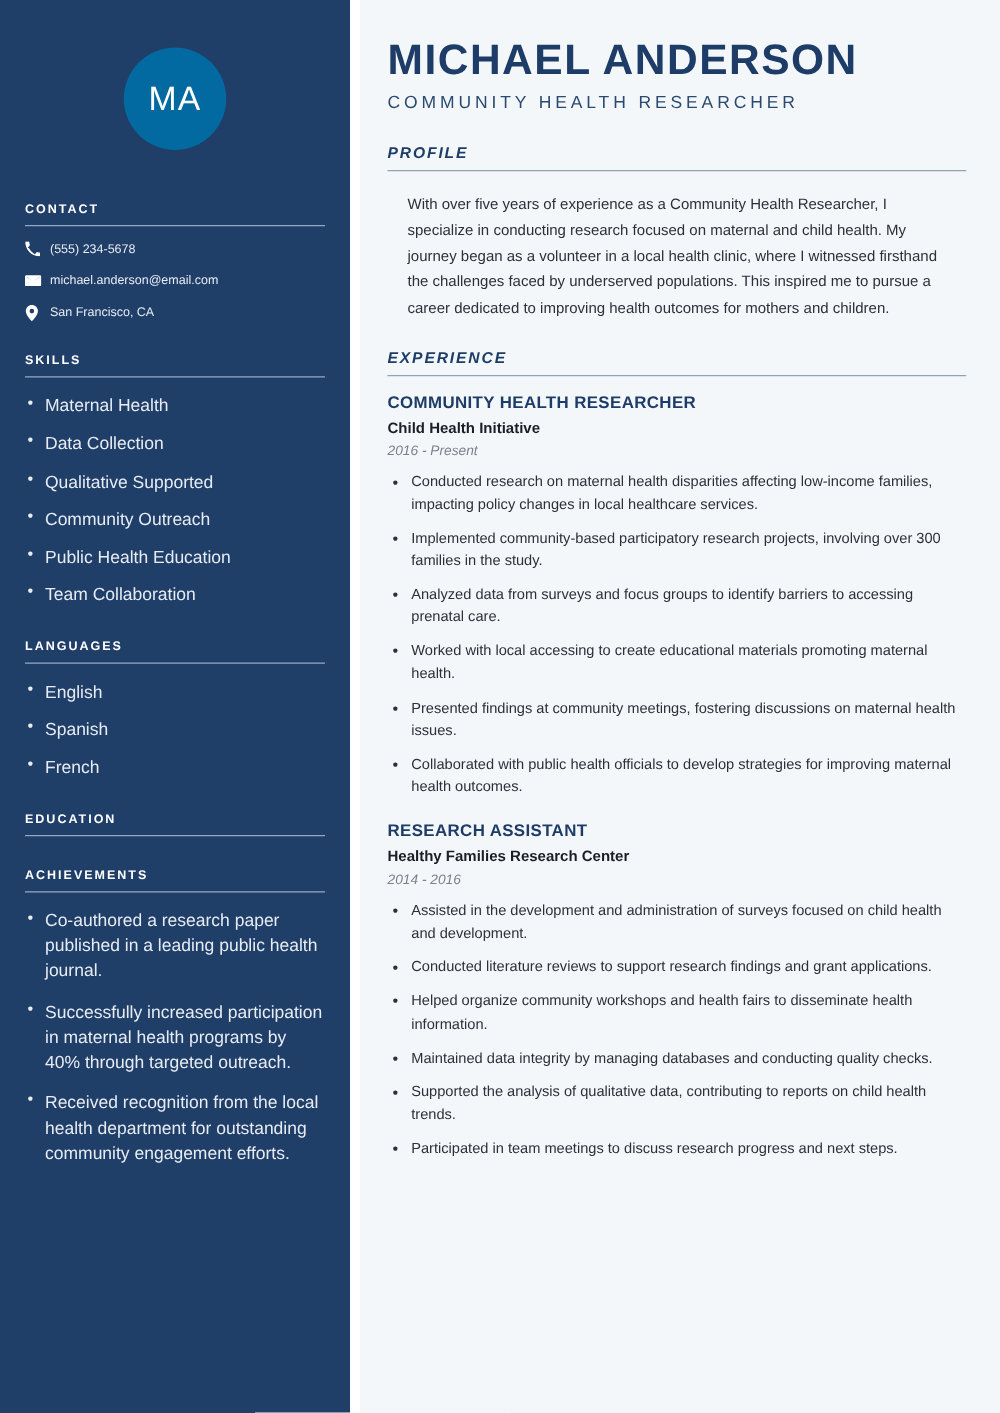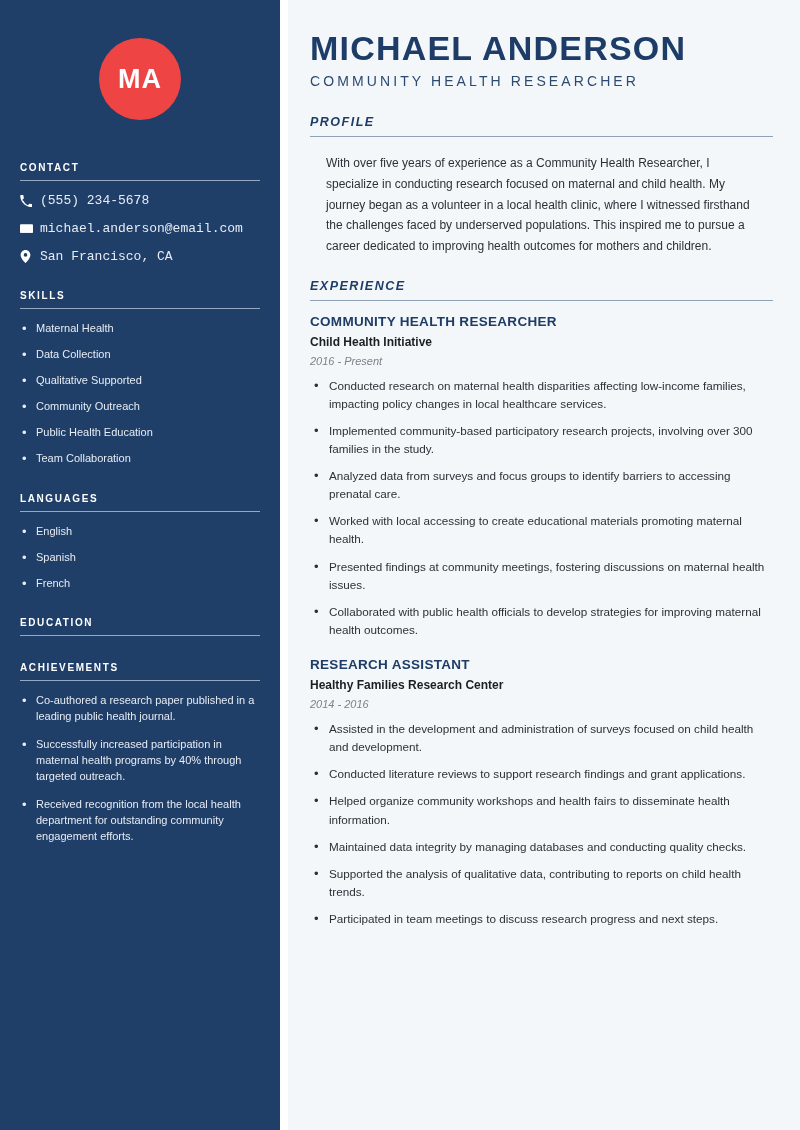--- a/index.html
+++ b/index.html
@@ -33,27 +33,27 @@
   .avatar-wrap {
     display: flex;
     justify-content: center;
     padding-top: 38px;
     padding-bottom: 42px;
   }
   .avatar {
     width: 82px;
     height: 82px;
     border-radius: 50%;
-    background: #ef4444;
+    background: #0369a1;
     color: #ffffff;
     display: flex;
     align-items: center;
     justify-content: center;
     font-size: 27px;
-    font-weight: bold;
+    font-weight: normal;
     letter-spacing: 1px;
   }
   .side-section {
     margin-bottom: 26px;
   }
   .side-heading {
     font-size: 10px;
     font-weight: bold;
     letter-spacing: 1.6px;
     color: #ffffff;
@@ -62,43 +62,42 @@
   }
   .side-rule {
     height: 1px;
     background: #97a9c2;
     margin-bottom: 12px;
   }
   .contact-row {
     display: flex;
     align-items: center;
     margin-bottom: 13px;
-    font-size: 13px;
+    font-size: 10px;
     color: #e7ecf3;
-    font-family: Liberation Mono, monospace;
   }
   .contact-icon {
     width: 20px;
     min-width: 20px;
     display: flex;
     align-items: center;
     justify-content: flex-start;
     color: #ffffff;
   }
   .contact-icon svg { display: block; }
   .side-list {
     list-style: none;
     margin: 0;
     padding: 0;
   }
   .side-list li {
     position: relative;
     padding-left: 16px;
     margin-bottom: 10px;
-    font-size: 11px;
+    font-size: 14px;
     line-height: 1.45;
     color: #e7ecf3;
   }
   .side-list li::before {
     content: "\2022";
     position: absolute;
     left: 2px;
     top: -1px;
     color: #e7ecf3;
     font-size: 13px;

